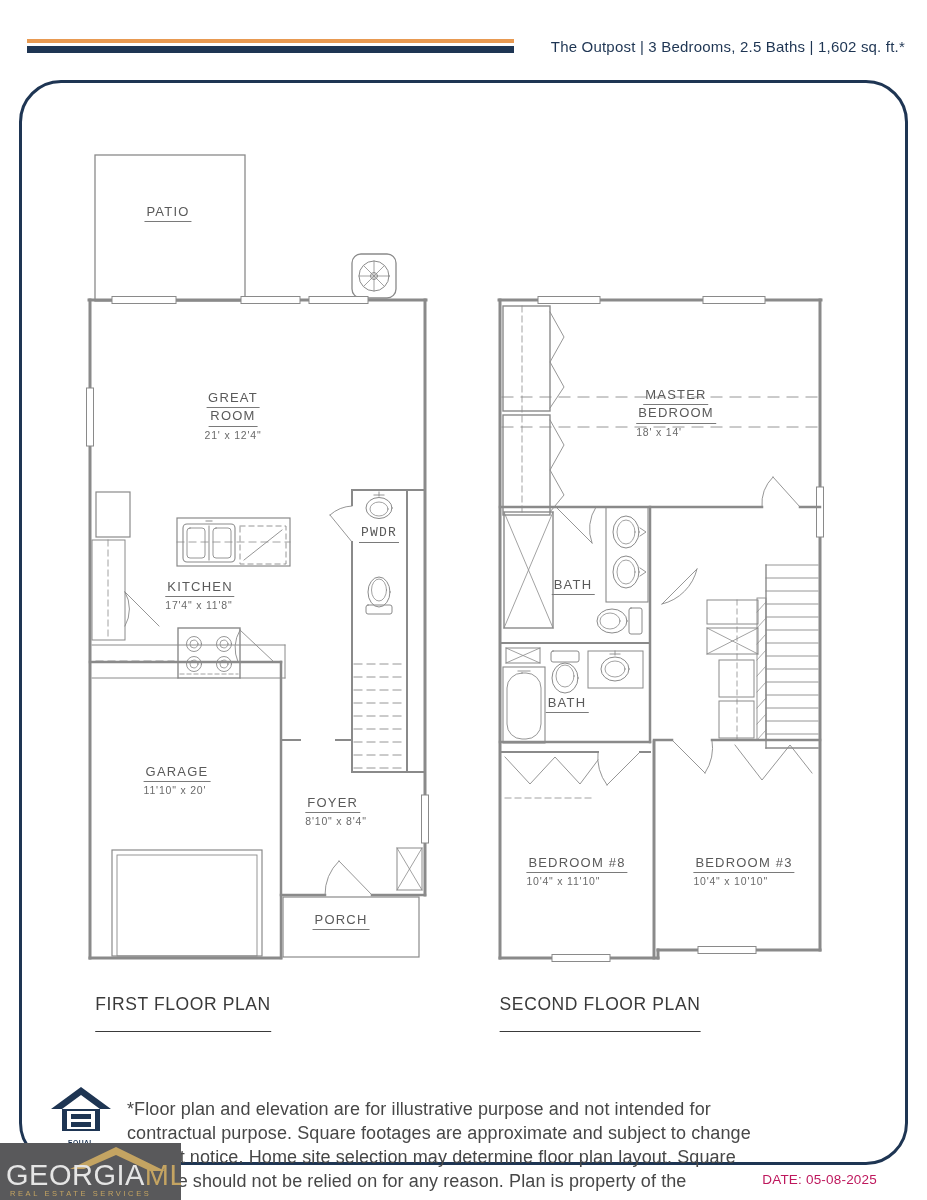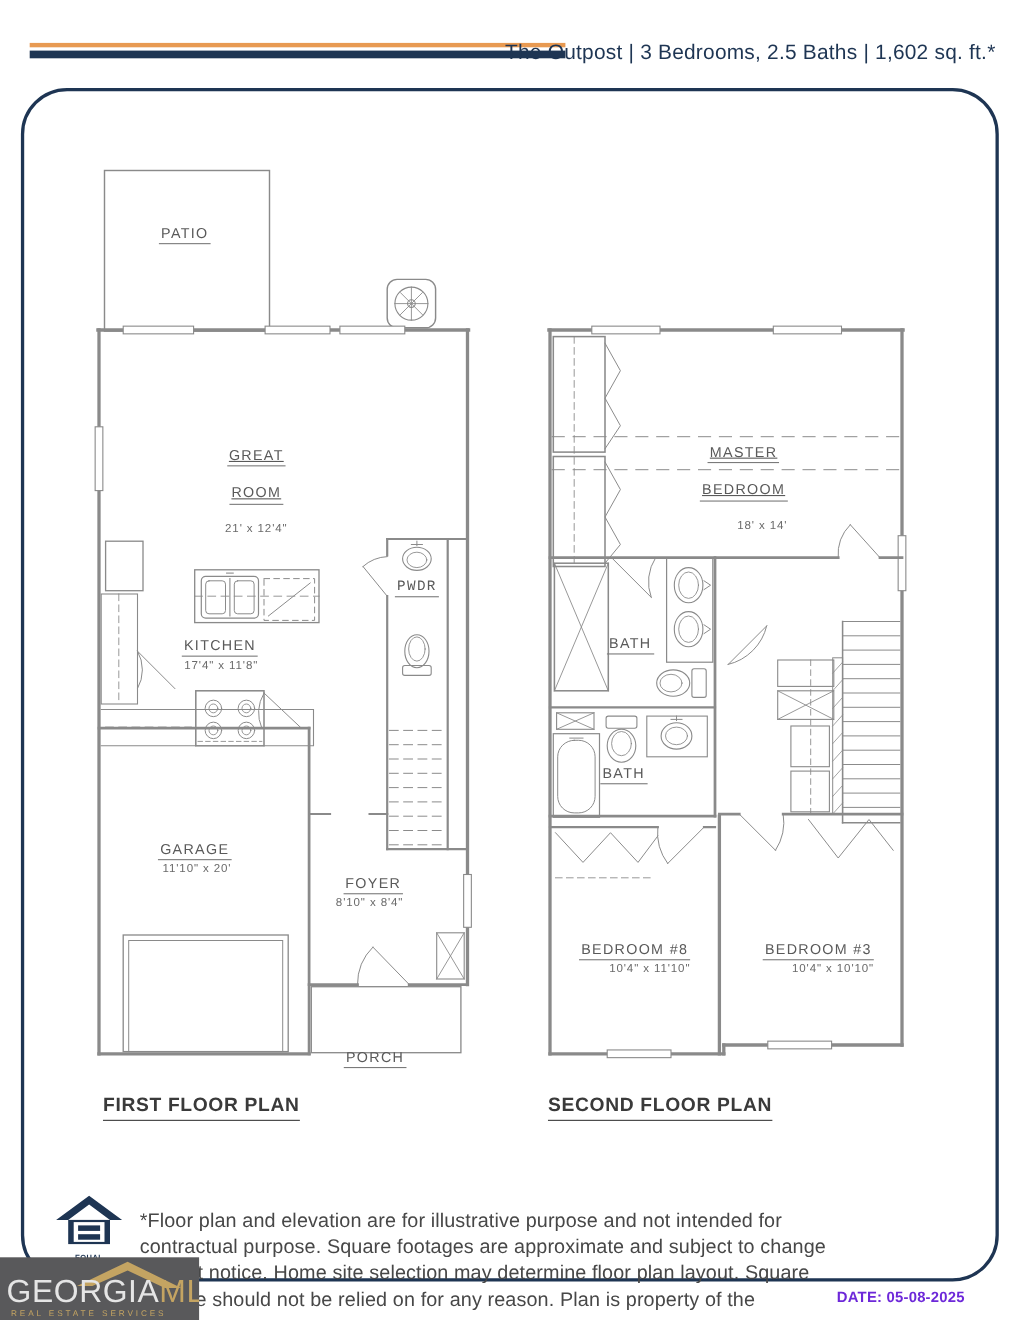--- a/index.html
+++ b/index.html
@@ -5,61 +5,61 @@
   html,body{margin:0;padding:0;}
   body{
     width:927px;height:1200px;position:relative;background:#ffffff;
     font-family:"Liberation Sans", sans-serif;overflow:hidden;
   }
   
   .bar{position:absolute;}
   .bar.orange{left:27px;top:39px;width:487px;height:4px;background:#e89a52;}
   .bar.navy{left:27px;top:46px;width:487px;height:7px;background:#1e3553;}
   .header-title{
-    position:absolute;top:38px;right:22px;font-size:19px;color:#1e3553;
+    position:absolute;top:38px;right:22px;font-size:15px;color:#1e3553;
     letter-spacing:0.2px;
   }
   
   .plan-box{
     position:absolute;left:19px;top:80px;width:883px;height:1079px;
     border:3px solid #1e3553;border-radius:42px;background:#fff;
   }
   
   svg.plan{position:absolute;left:0;top:0;}
   
   .room-label{
-    position:absolute;transform:translateX(-50%);text-align:right;
+    position:absolute;transform:translateX(-50%);text-align:left;
     color:#5a5a5a;font-size:13px;letter-spacing:1.2px;white-space:nowrap;line-height:1.25;
   }
   .room-label .rl{display:inline-block;border-bottom:1px solid #7a7a7a;padding:0 2px 1px 2px;}
-  .room-label .rl.blk{display:block;margin:16px auto;width:max-content;text-decoration:underline;}
+  .room-label .rl.blk{display:block;margin:0 auto;width:max-content;}
   .room-label .rd{display:block;font-size:10.5px;letter-spacing:0.8px;color:#6a6a6a;margin-top:2px;}
   .floor-title{
     position:absolute;transform:translateX(-50%);font-size:17.5px;color:#3a3a3a;
     letter-spacing:0.6px;white-space:nowrap;
   }
-  .floor-title span{display:inline-block;border-bottom:1.6px solid #3a3a3a;padding-bottom:3px;font-weight:bold;}
+  .floor-title span{display:inline-block;border-bottom:1.6px solid #3a3a3a;padding-bottom:16px;}
   
   .eh-logo{position:absolute;left:50px;top:1086px;width:62px;text-align:center;}
   .eh-logo .eh-text{font-size:6.8px;font-weight:700;color:#1e3553;letter-spacing:0.4px;margin-top:1px;}
   .disclaimer{
     position:absolute;left:127px;top:1097px;width:632px;font-size:18px;color:#474747;
     line-height:1.34;letter-spacing:0.1px;
   }
   .gmls{
     position:absolute;left:0;top:1143px;width:181px;height:57px;background:#59595b;
     overflow:hidden;
   }
   .gmls .roof{position:absolute;left:62px;top:2px;}
   .gmls .wordmark{position:absolute;left:6px;top:16px;font-size:29px;letter-spacing:0.5px;white-space:nowrap;}
   .gmls .wordmark .g1{color:#e5e5e5;}
   .gmls .wordmark .g2{color:#c4a462;}
   .gmls .tagline{position:absolute;left:10px;top:46px;font-size:7.5px;color:#c4a462;letter-spacing:2.6px;white-space:nowrap;}
   .date-label{
-    position:absolute;right:50px;top:1172px;font-size:13.5px;font-weight:700;color:#6d28d9;
+    position:absolute;right:50px;top:1172px;font-size:13.5px;font-weight:400;color:#be185d;
     letter-spacing:0.2px;
   }
 </style>
 </head>
 <body>
 
 <div class="bar orange"></div>
 <div class="bar navy"></div>
 <div class="header-title">The Outpost | 3 Bedrooms, 2.5 Baths | 1,602 sq. ft.*</div>
 
@@ -294,21 +294,21 @@
   <span class="rl">PWDR</span>
 </div>
 <div class="room-label" style="left:177px;top:764px;">
   <span class="rl">GARAGE</span>
   <span class="rd">11'10" x 20'</span>
 </div>
 <div class="room-label" style="left:336px;top:795px;">
   <span class="rl">FOYER</span>
   <span class="rd">8'10" x 8'4"</span>
 </div>
-<div class="room-label" style="left:341px;top:953px;">
+<div class="room-label" style="left:341px;top:912px;">
   <span class="rl">PORCH</span>
 </div>
 <div class="floor-title" style="left:183px;top:994px;">
   <span>FIRST FLOOR PLAN</span>
 </div>
 
 <div class="room-label" style="left:676px;top:387px;">
   <span class="rl blk">MASTER</span>
   <span class="rl blk">BEDROOM</span>
   <span class="rd">18' x 14'</span>

